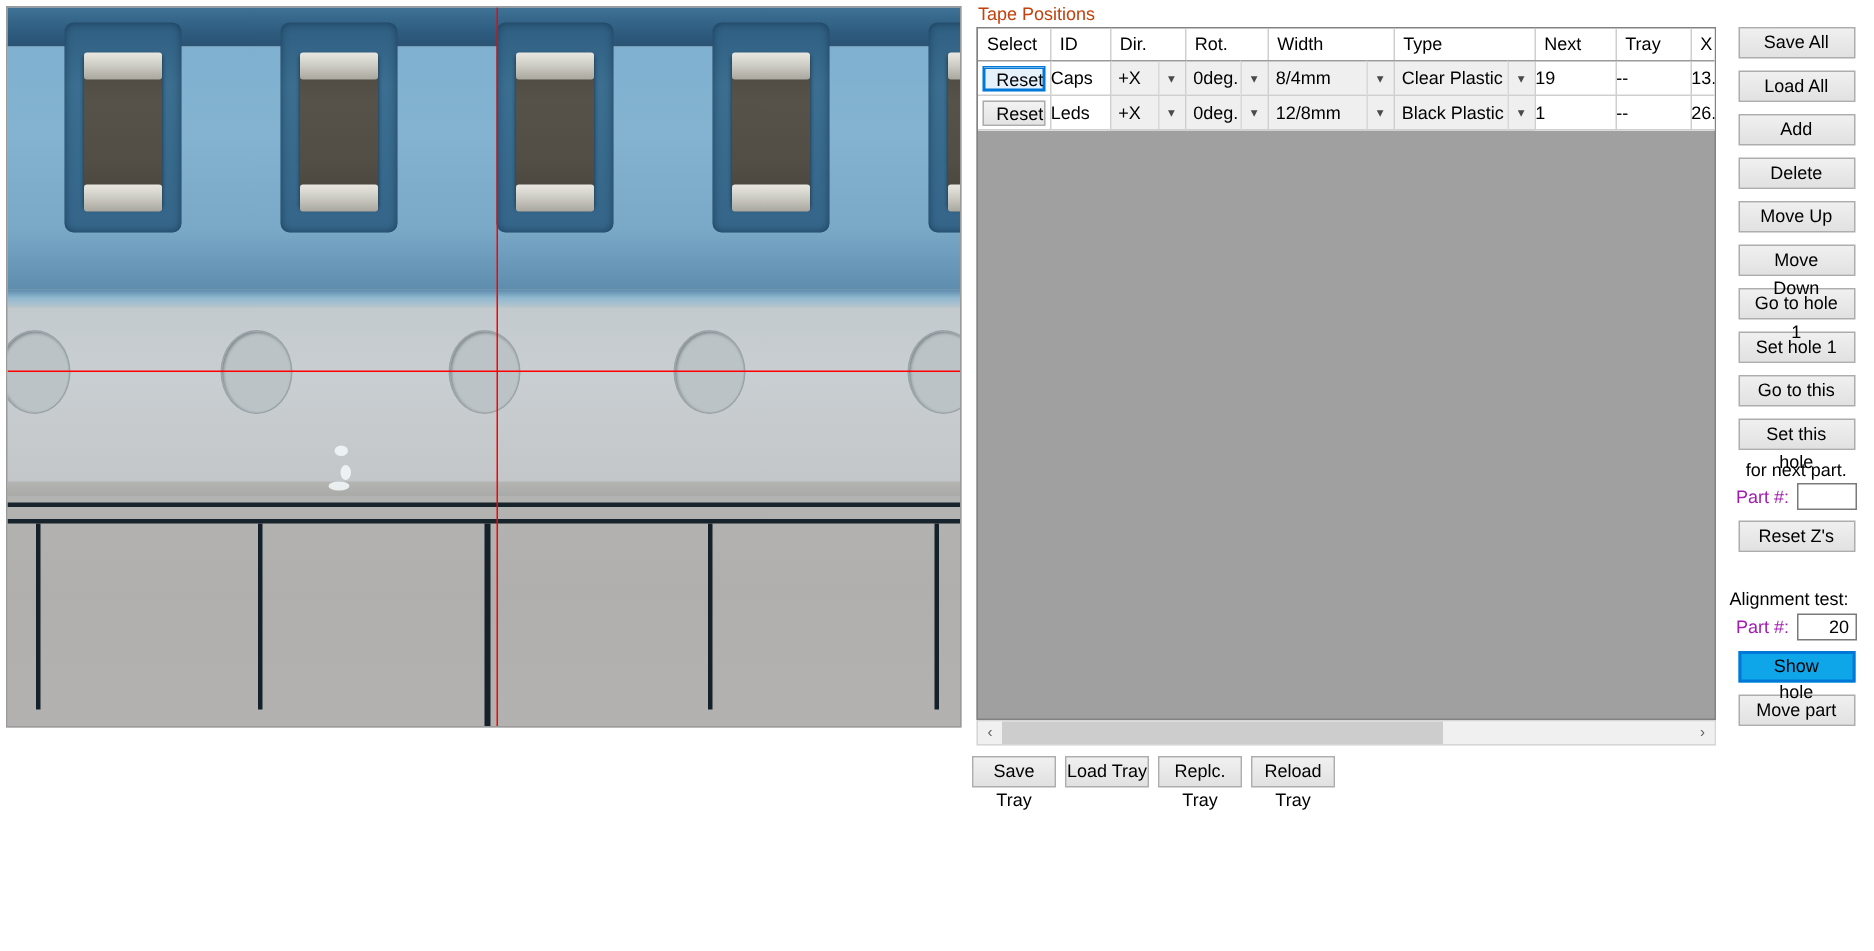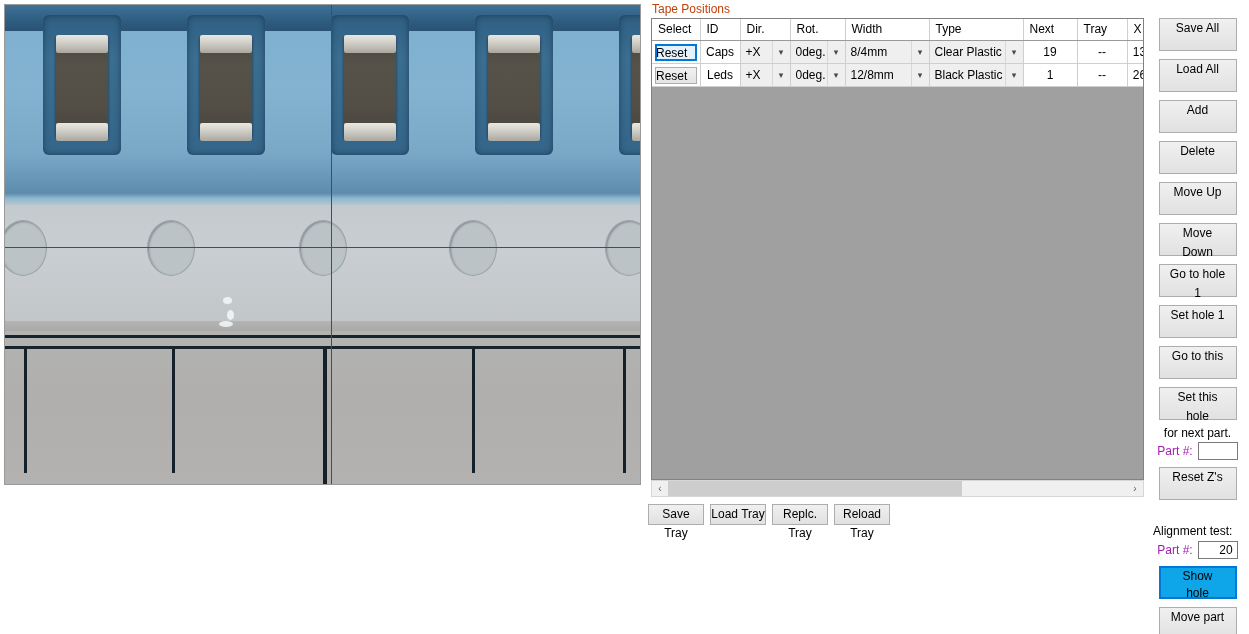--- a/index.html
+++ b/index.html
@@ -180,28 +180,28 @@
   table.grid td {
     border-right: 1px solid #cfcfcf;
     border-bottom: 1px solid #cfcfcf;
     background: #ffffff;
     font-size: 12px;
     padding: 0;
     height: 22px;
     vertical-align: middle;
     color: #000;
   }
-  td.plain { padding-left: 5px; text-align: center; }
+  td.plain { padding-left: 5px; }
 
   .cell-btn {
     display: block;
     margin: 2px 3px;
     height: 17px;
     line-height: 16px;
-    text-align: left;
+    text-align: right;
     background: linear-gradient(180deg,#f2f2f2 0%, #e3e3e3 100%);
     border: 1px solid #adadad;
     font-size: 12px;
     color: #000;
     box-sizing: border-box;
   }
   .cell-btn.focused {
     border: 1px solid #0078d7;
     box-shadow: 0 0 0 1px #0078d7 inset;
     background: #e5f1fb;
@@ -291,21 +291,21 @@
   #side-panel {
     position: absolute;
     left: 1150px;
     top: 18px;
     width: 95px;
   }
   #side-panel .btn.side {
     display: block;
     width: 78px;
     margin: 0 auto 8px auto;
-    height: 33px;
+    height: 21px;
     text-align: center;
   }
   #side-panel .btn.side.focused {
     border: 2px solid #0078d7;
     background: #0ea5e9;
     line-height: 17px;
   }
   .side-note {
     text-align: center;
     font-size: 12px;

